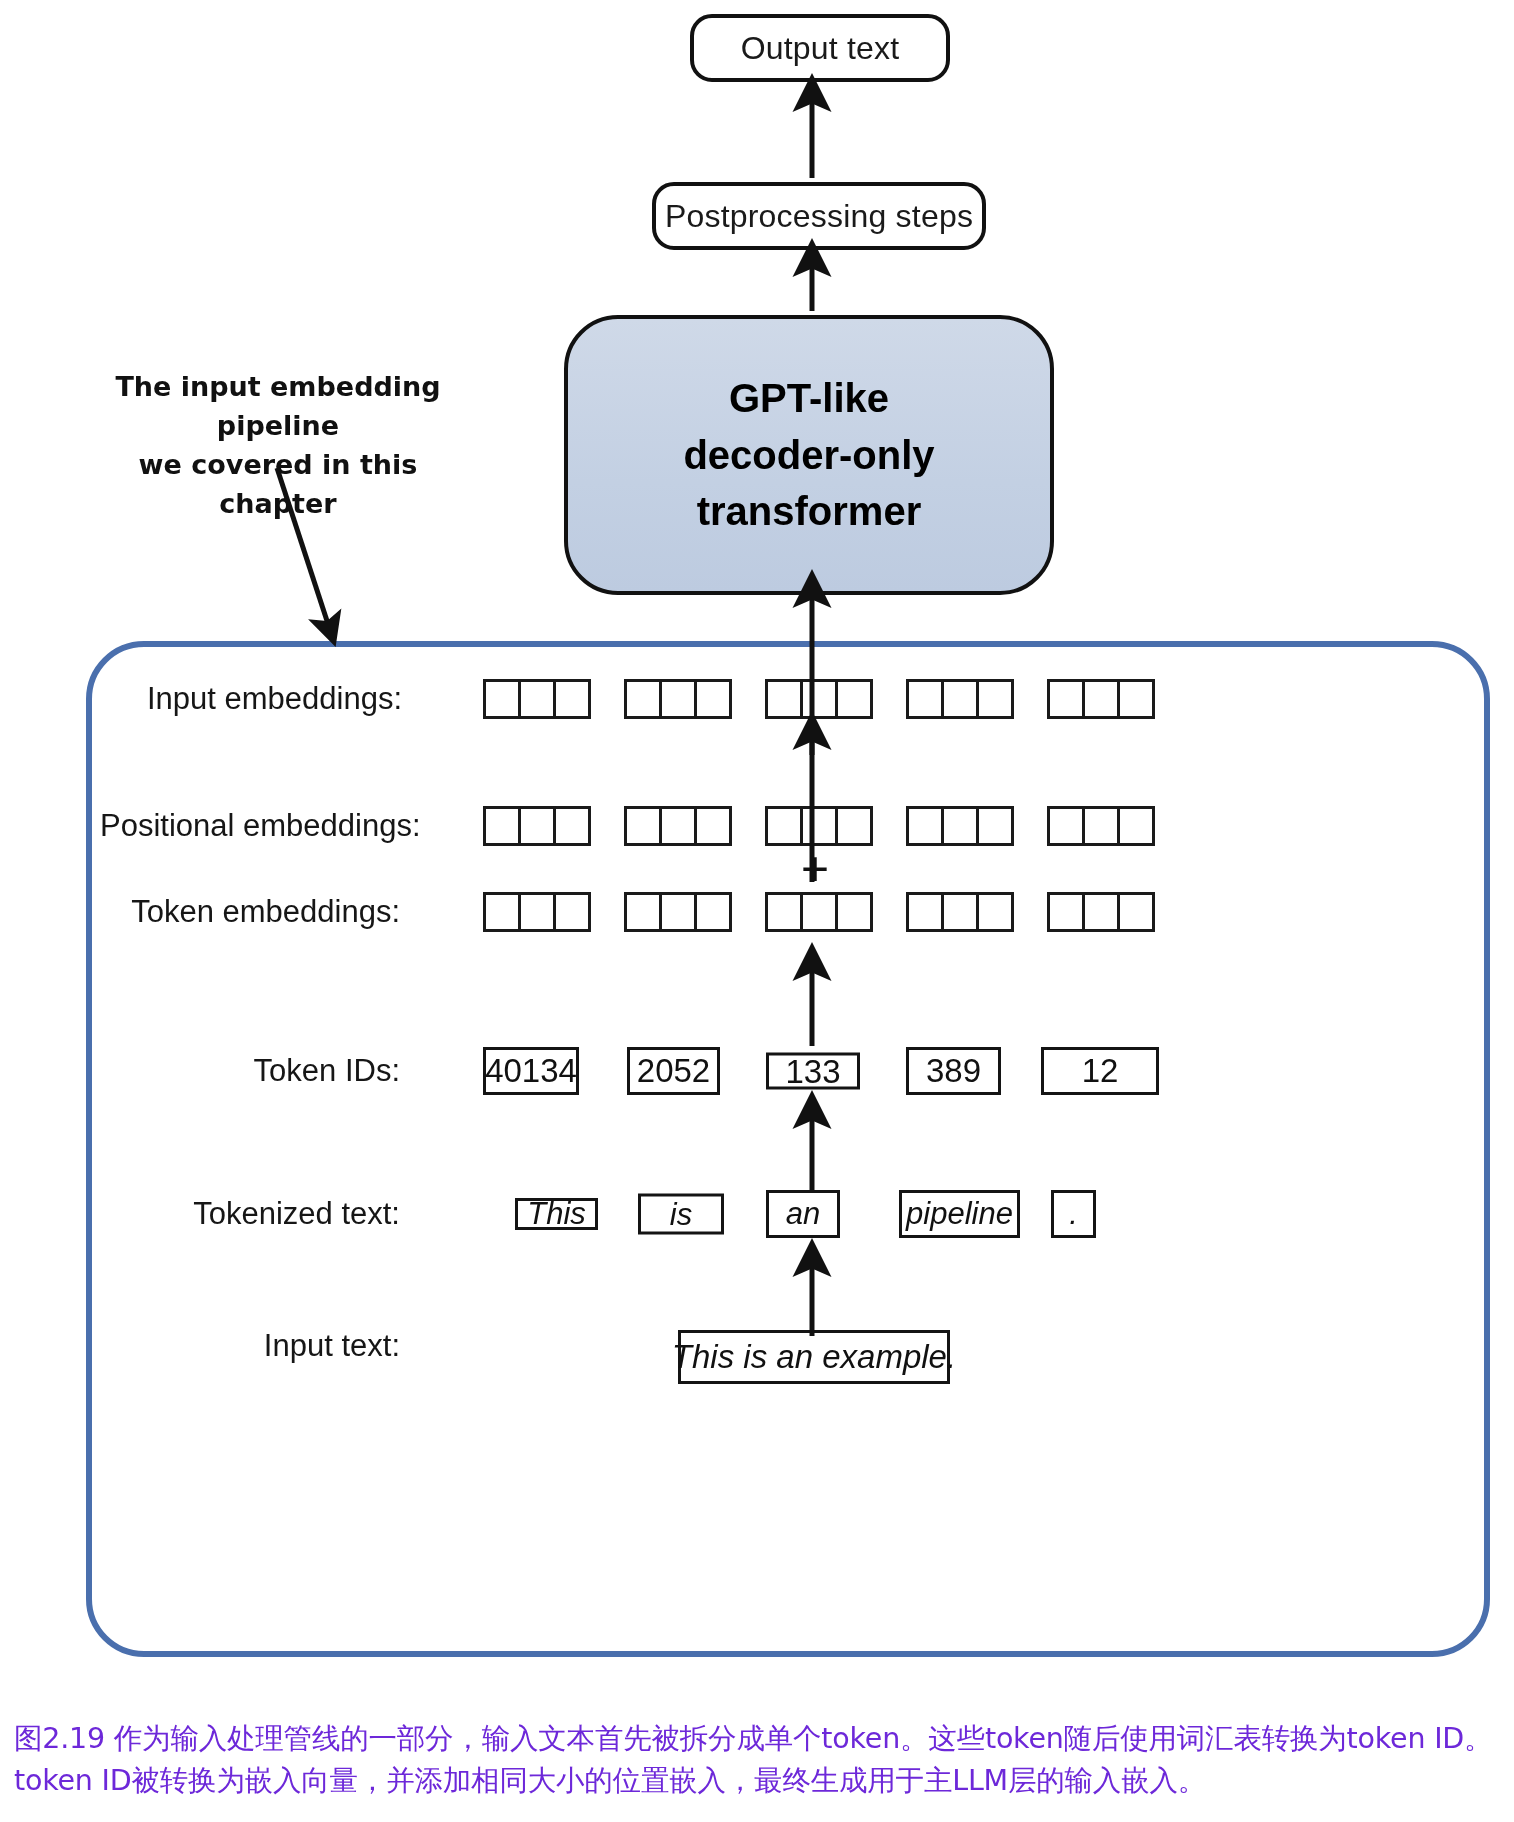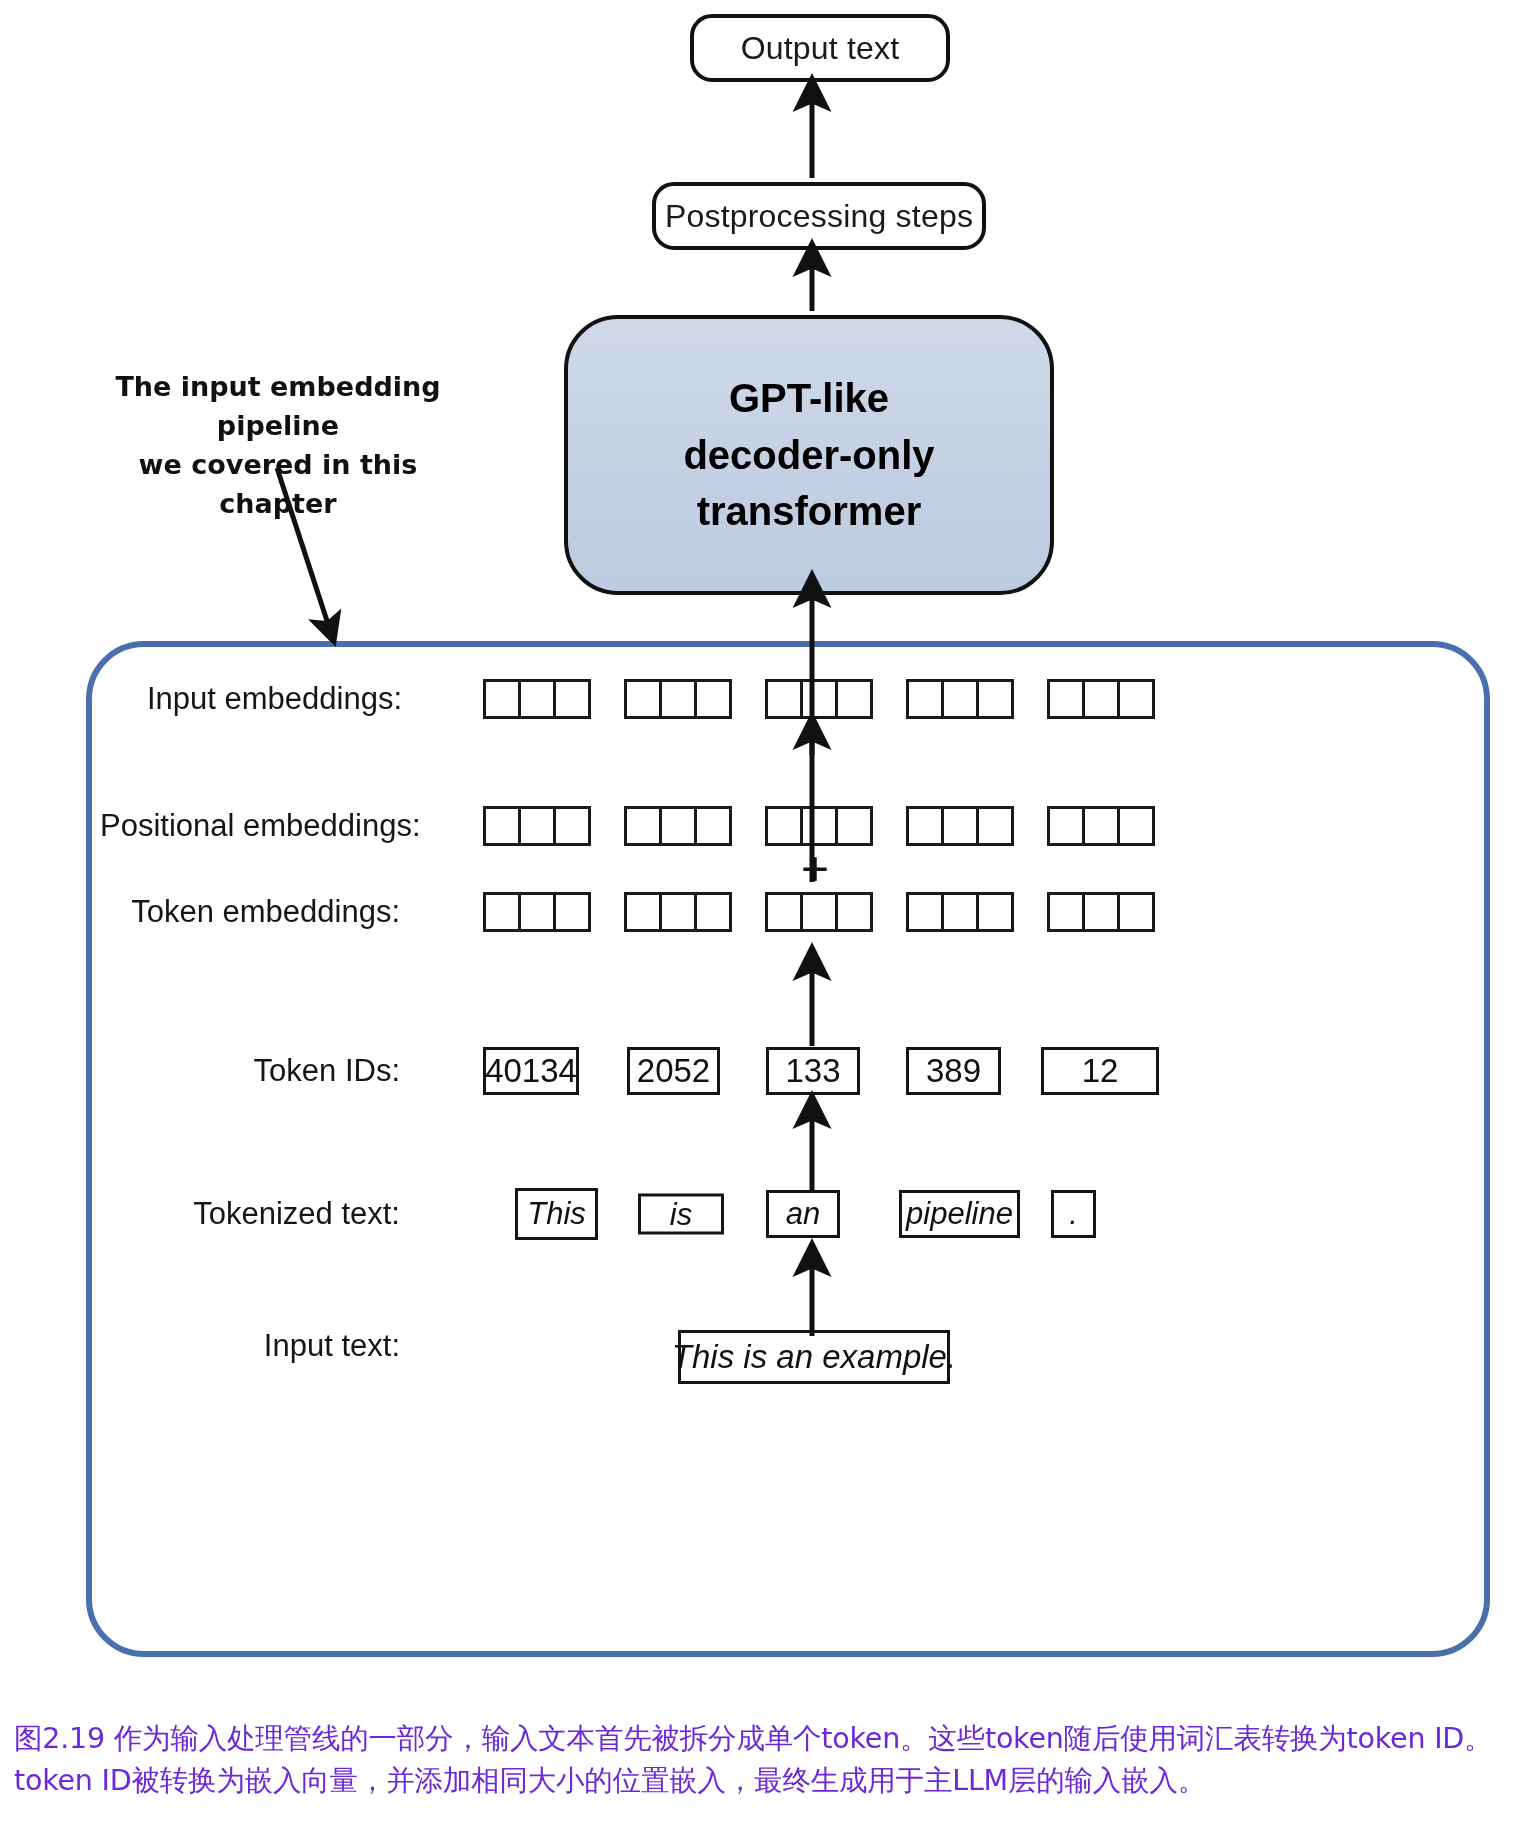--- a/index.html
+++ b/index.html
@@ -282,25 +282,25 @@
         <div class="emb-cell"></div>
         <div class="emb-cell"></div>
         <div class="emb-cell"></div>
       </div>
     </div>
 
   <div id="plus-sign" style="left:815px; top:869px;">+</div>
 
   <div class="val-box" style="left:483px; top:1071px; width:96px;  height:48px;">40134</div>
   <div class="val-box" style="left:627px; top:1071px; width:93px;  height:48px;">2052</div>
-  <div class="val-box" style="left:766px; top:1071px; width:94px;  height:48px;">133</div>
+  <div class="val-box" style="left:766px; top:1071px; width:94px;  height:37px;">133</div>
   <div class="val-box" style="left:906px; top:1071px; width:95px;  height:48px;">389</div>
   <div class="val-box" style="left:1041px; top:1071px; width:118px; height:48px;">12</div>
 
-  <div class="val-box italic" style="left:515px; top:1214px; width:83px; height:52px;">This</div>
+  <div class="val-box italic" style="left:515px; top:1214px; width:83px; height:32px;">This</div>
   <div class="val-box italic" style="left:638px; top:1214px; width:86px; height:41px;">is</div>
   <div class="val-box italic" style="left:766px; top:1214px; width:74px; height:48px;">an</div>
   <div class="val-box italic" style="left:899px; top:1214px; width:121px; height:48px;">pipeline</div>
   <div class="val-box italic" style="left:1051px; top:1214px; width:45px; height:48px;">.</div>
 
   <div class="val-box italic" style="left:678px; top:1357px; width:272px; height:54px; font-size:33px;">This is an example.</div>
 
   <svg id="arrows" viewBox="0 0 1514 1822">
     <defs>
       <marker id="ah" markerWidth="9" markerHeight="9" refX="4.2" refY="4.5" orient="auto" markerUnits="strokeWidth">

